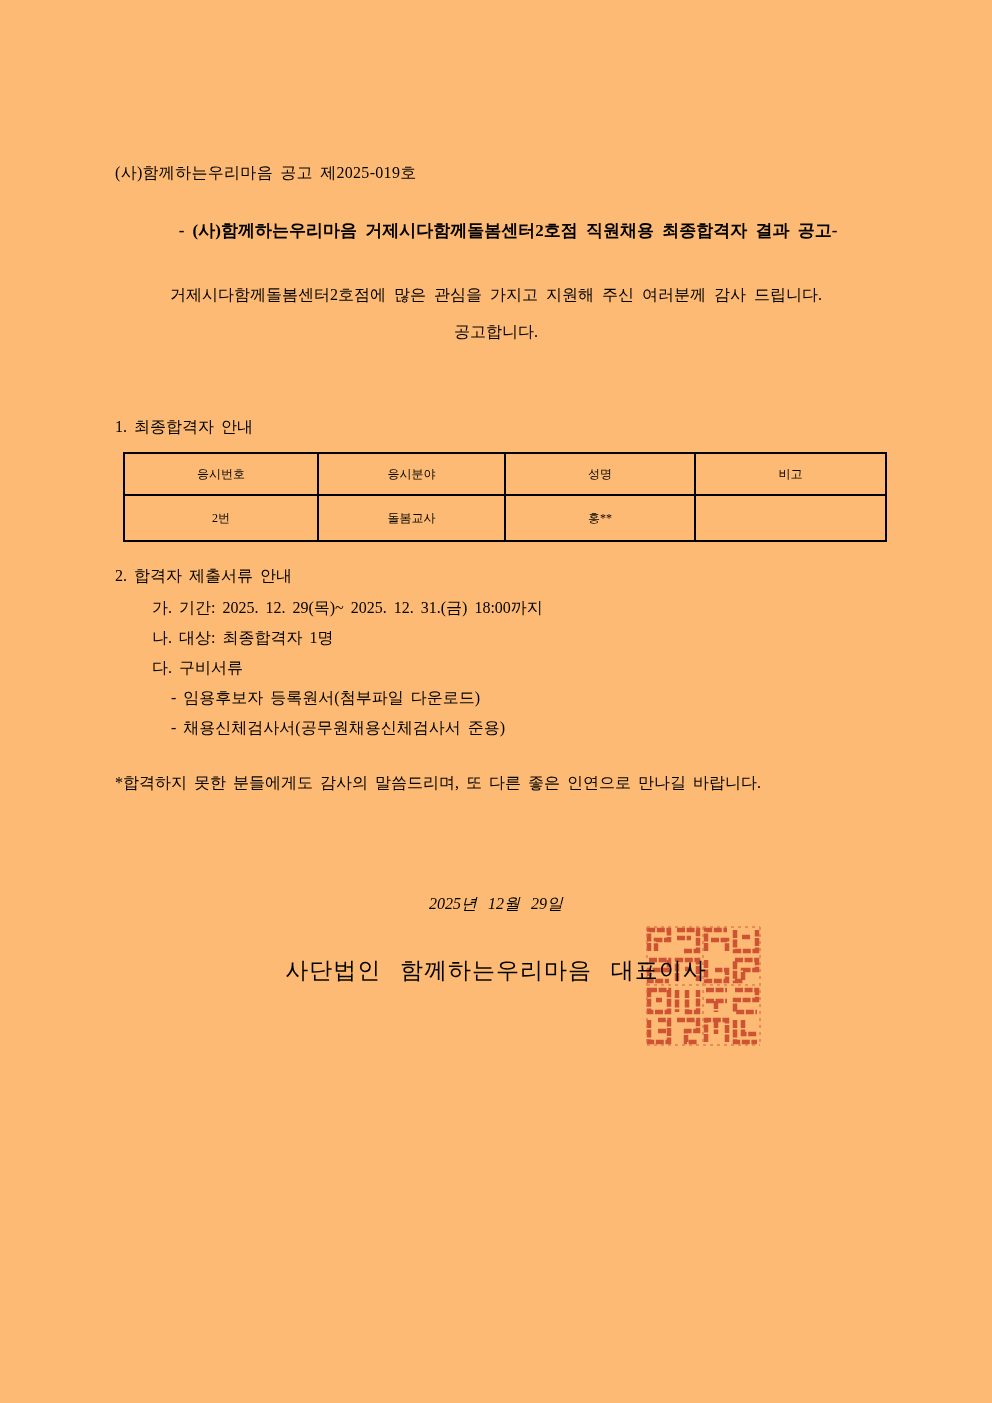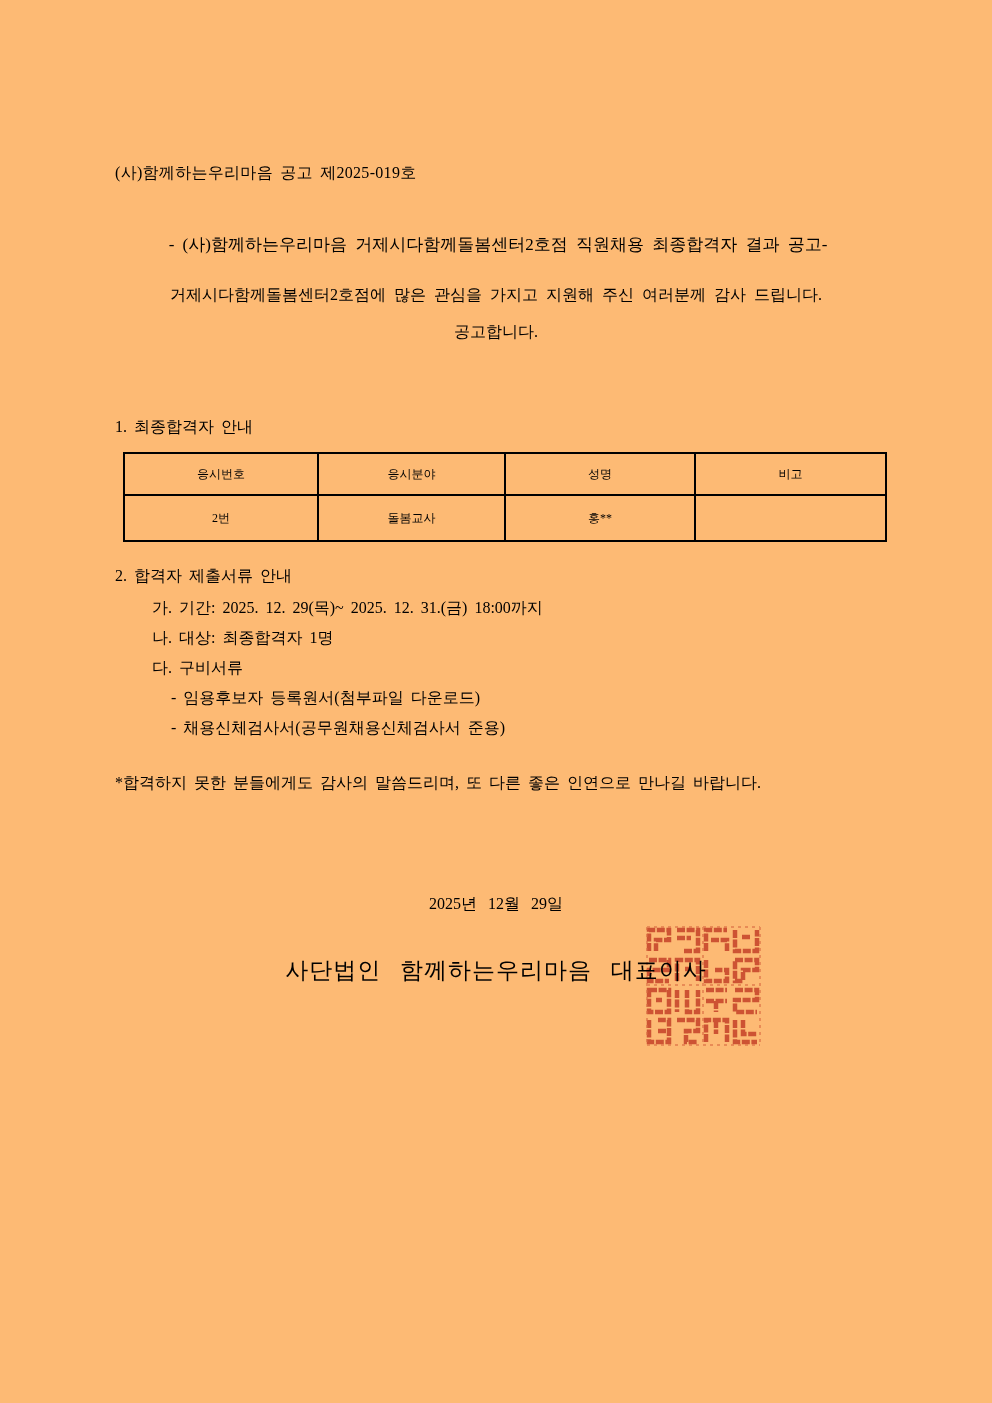--- a/index.html
+++ b/index.html
@@ -27,27 +27,26 @@
   }
   .abs { position: absolute; }
 
   .doc-number {
     top: 162px; left: 0;
     line-height: 22px;
     letter-spacing: 0.3px;
     word-spacing: 3px;
   }
   .title {
-    top: 219px; left: 2px; width: 100%;
+    top: 219px; left: 12px; width: 100%;
     text-align: center;
-    font-weight: normal;
+    font-weight: bold;
     font-size: 17px;
     line-height: 24px;
     word-spacing: 4px;
-    margin-top: 14px;
   }
   .intro {
     top: 276px; left: 0; width: 100%;
     text-align: center;
     line-height: 37px;
     word-spacing: 4px;
   }
   .sec-heading {
     left: 0;
     line-height: 22px;
@@ -88,20 +87,21 @@
   .note {
     top: 772px; left: 0; width: 100%;
     line-height: 22px;
     word-spacing: 3px;
   }
   .date-line {
     top: 892px; left: 0; width: 100%;
     text-align: center;
     line-height: 24px;
     word-spacing: 7px;
+    font-style: italic;
   }
   .signature-line {
     top: 955px; left: 0; width: 100%;
     text-align: center;
     font-size: 23px;
     line-height: 32px;
     word-spacing: 12px;
     letter-spacing: 1px;
     font-family: Liberation Serif, serif;
   }

